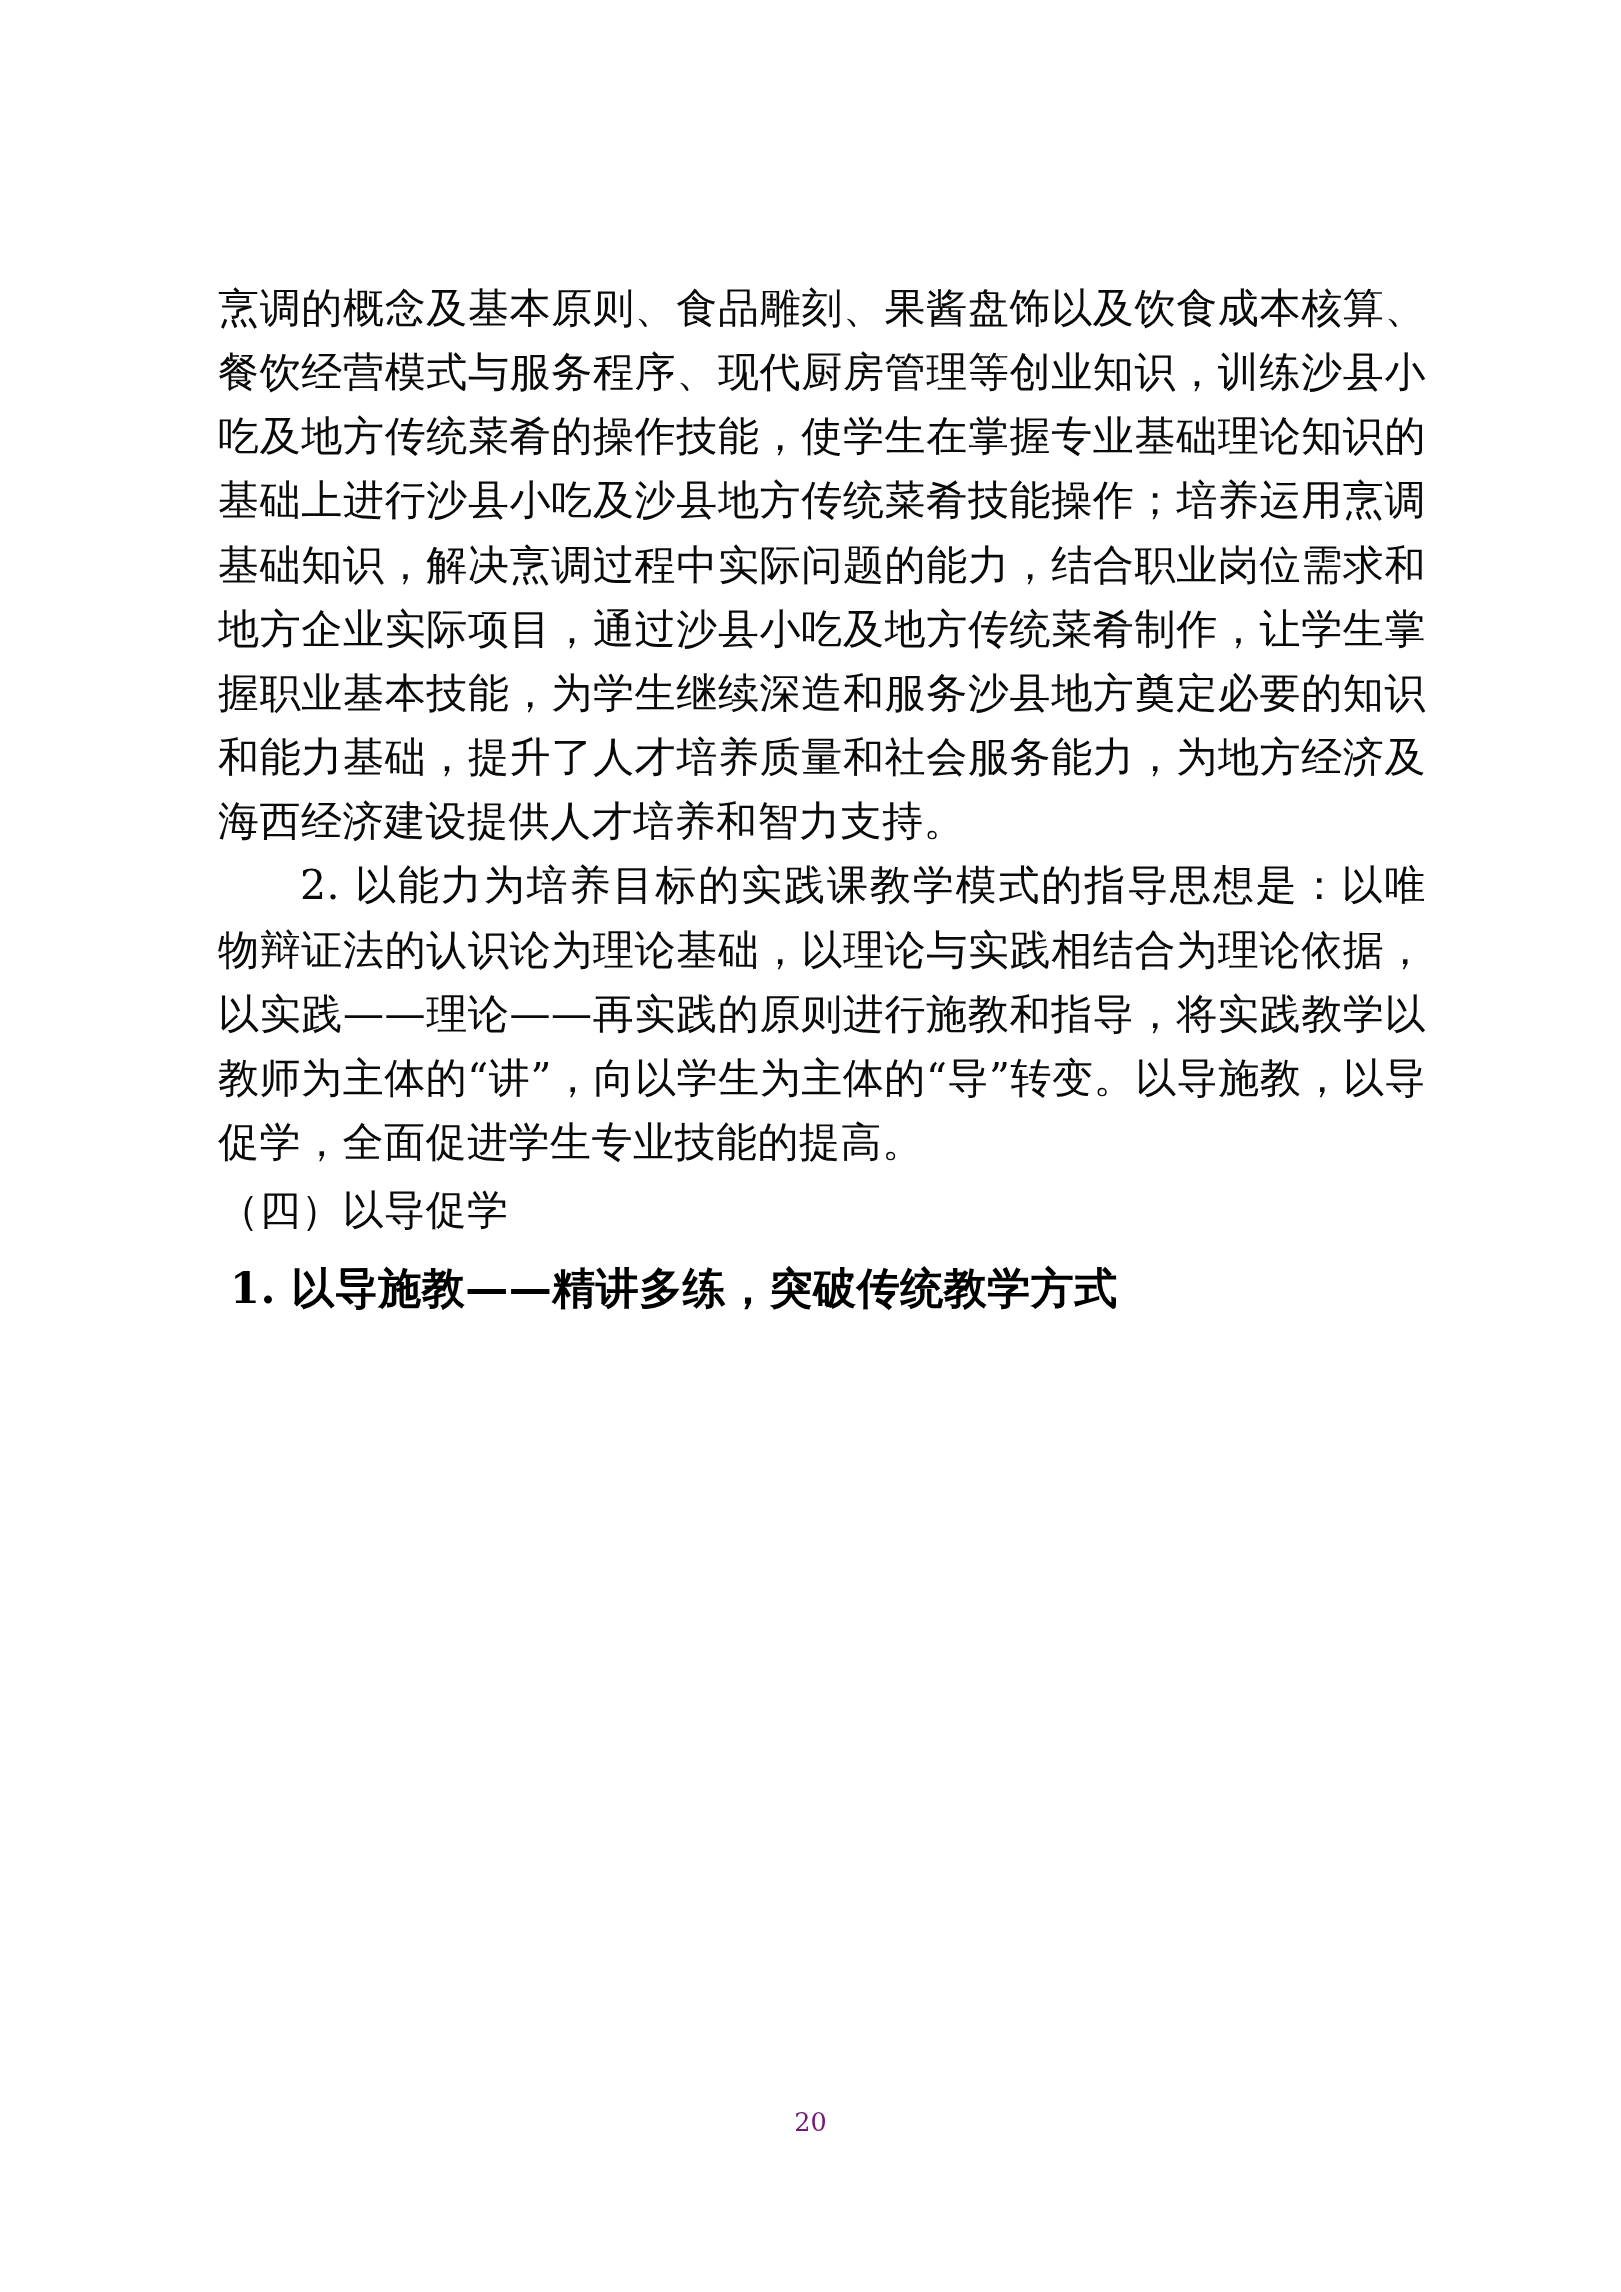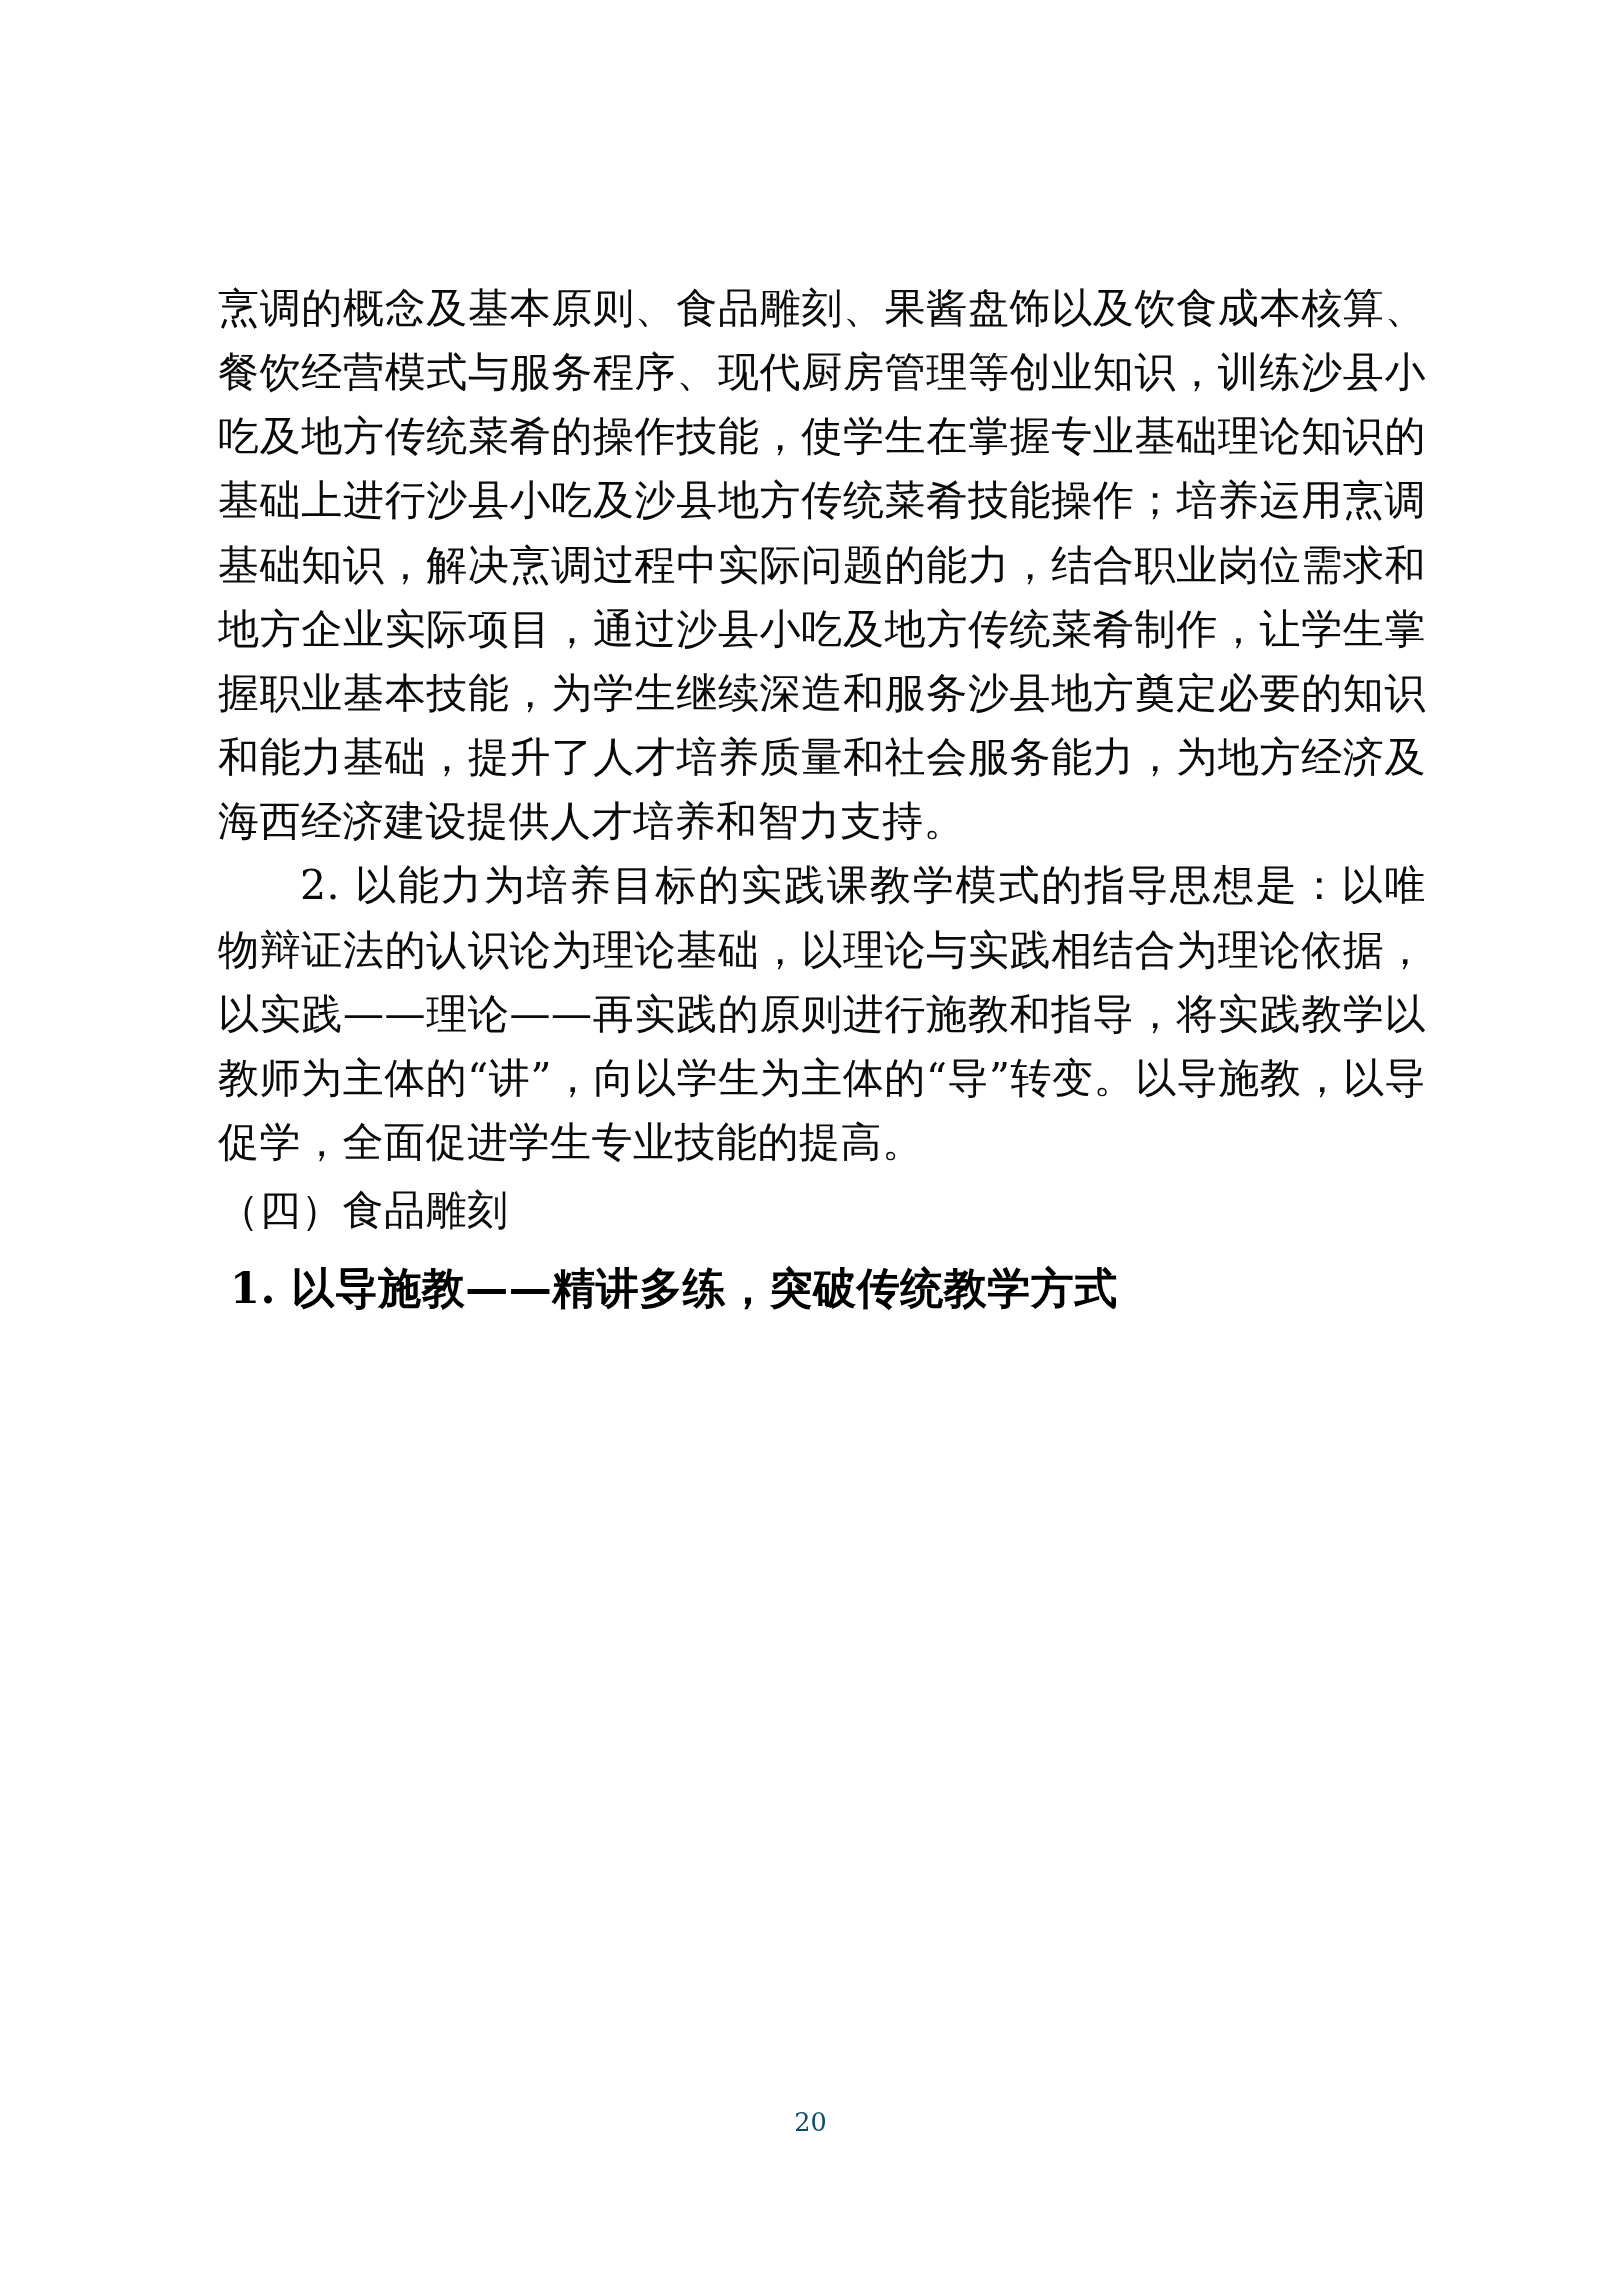--- a/index.html
+++ b/index.html
@@ -59,38 +59,38 @@
   }
   .gap-sm { height: 3.9px; }
   .page-number {
     position: absolute;
     left: 0;
     right: 0;
     top: 2107px;
     text-align: center;
     font-size: 25.5px;
     font-family: "DejaVu Serif", serif;
-    color: #0c4a6e;
+    color: #701a75;
   }
 </style>
 </head>
 <body>
 
 <div class="page">
 
   <div class="content">
 
     <p class="body-block">烹调的概念及基本原则、食品雕刻、果酱盘饰以及饮食成本核算、餐饮经营模式与服务程序、现代厨房管理等创业知识，训练沙县小吃及地方传统菜肴的操作技能，使学生在掌握专业基础理论知识的基础上进行沙县小吃及沙县地方传统菜肴技能操作；培养运用烹调基础知识，解决烹调过程中实际问题的能力，结合职业岗位需求和地方企业实际项目，通过沙县小吃及地方传统菜肴制作，让学生掌握职业基本技能，为学生继续深造和服务沙县地方奠定必要的知识和能力基础，提升了人才培养质量和社会服务能力，为地方经济及海西经济建设提供人才培养和智力支持。</p>
 
 
     <p class="body-block indent">2. 以能力为培养目标的实践课教学模式的指导思想是：以唯物辩证法的认识论为理论基础，以理论与实践相结合为理论依据，以实践——理论——再实践的原则进行施教和指导，将实践教学以教师为主体的“讲”，向以学生为主体的“导”转变。以导施教，以导促学，全面促进学生专业技能的提高。</p>
 
     <div class="gap-sm"></div>
 
-    <p class="heading-sub">（四）食品雕刻</p>
+    <p class="heading-sub">（四）以导促学</p>
 
     <p class="heading-bold">1. 以导施教——精讲多练，突破传统教学方式</p>
 
   </div>
 
   <div class="page-number">20</div>
 
 </div>
 
 

